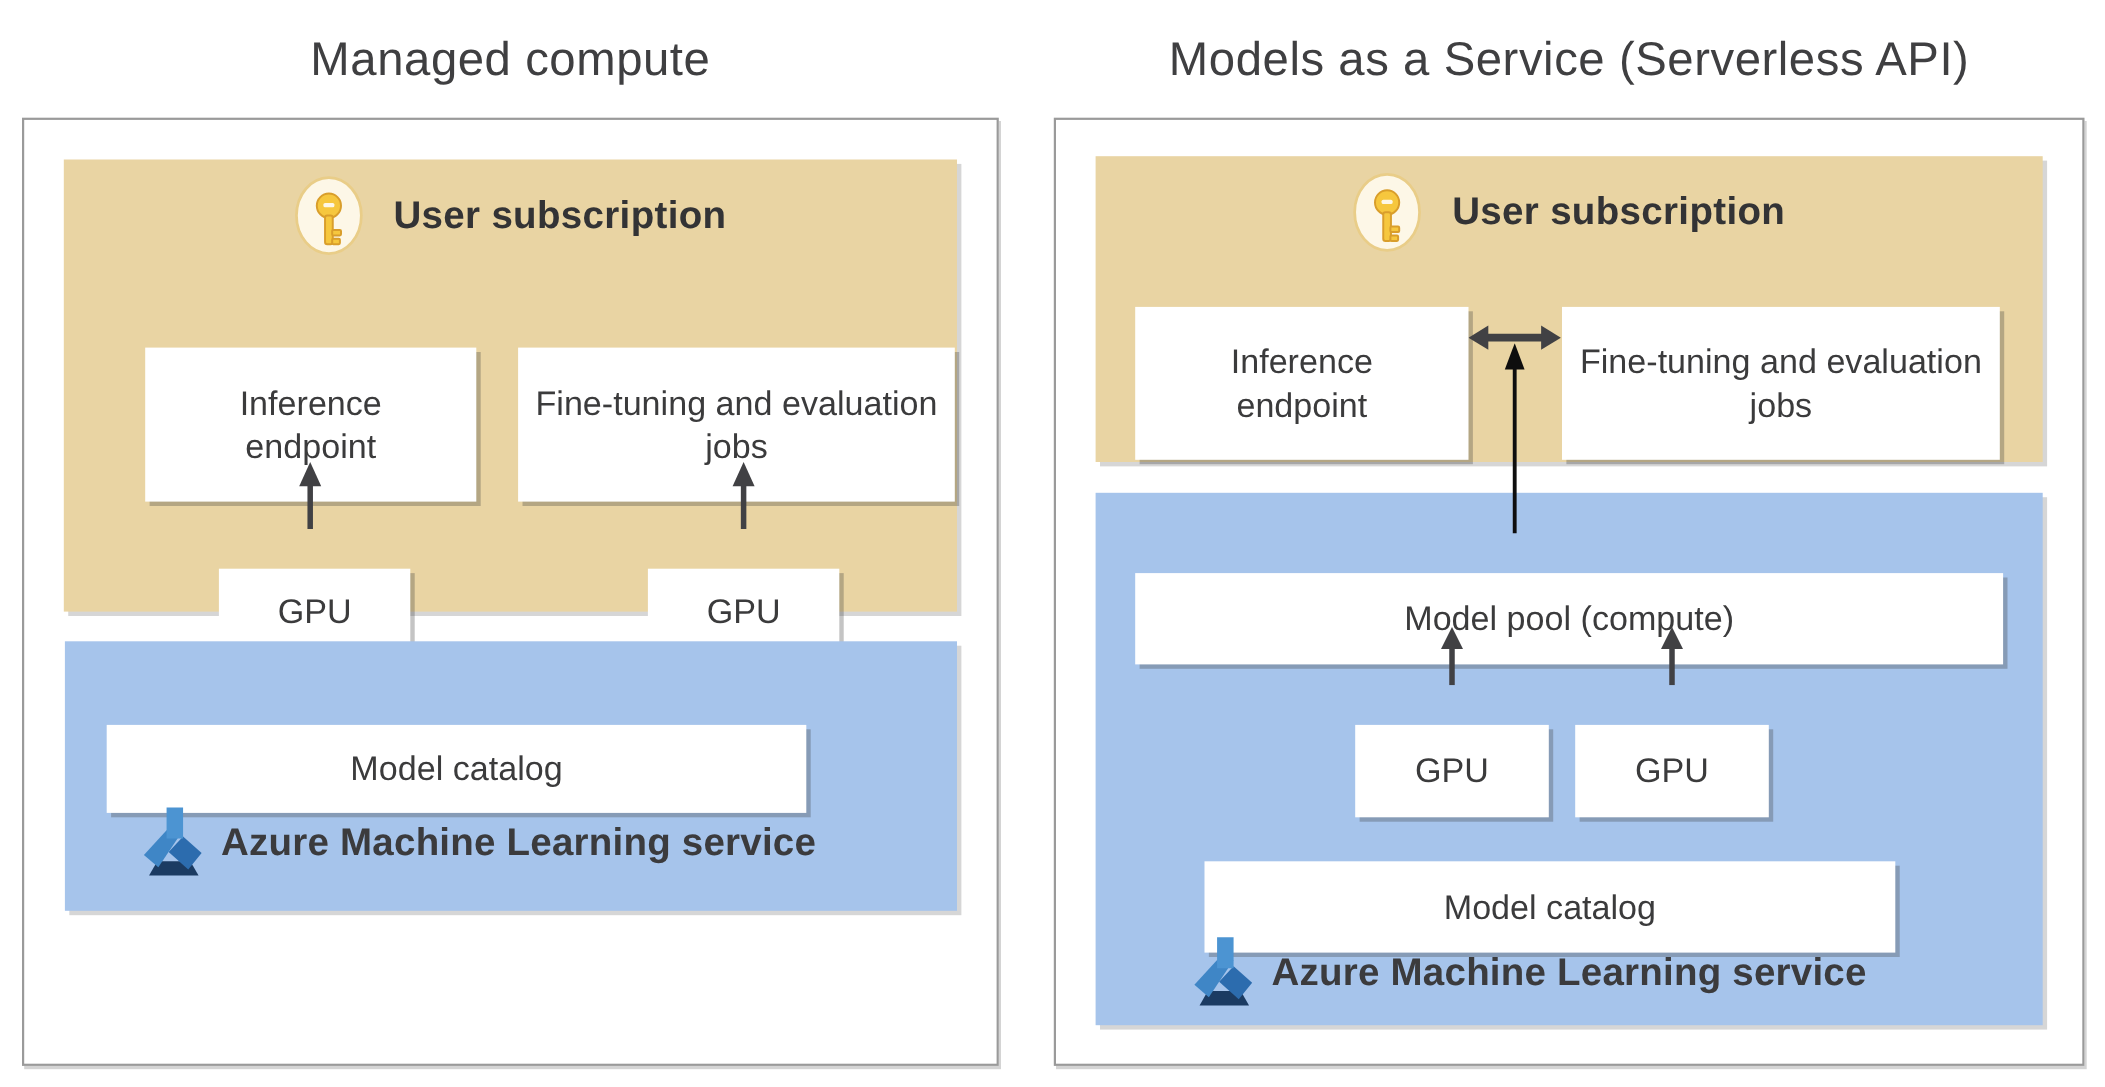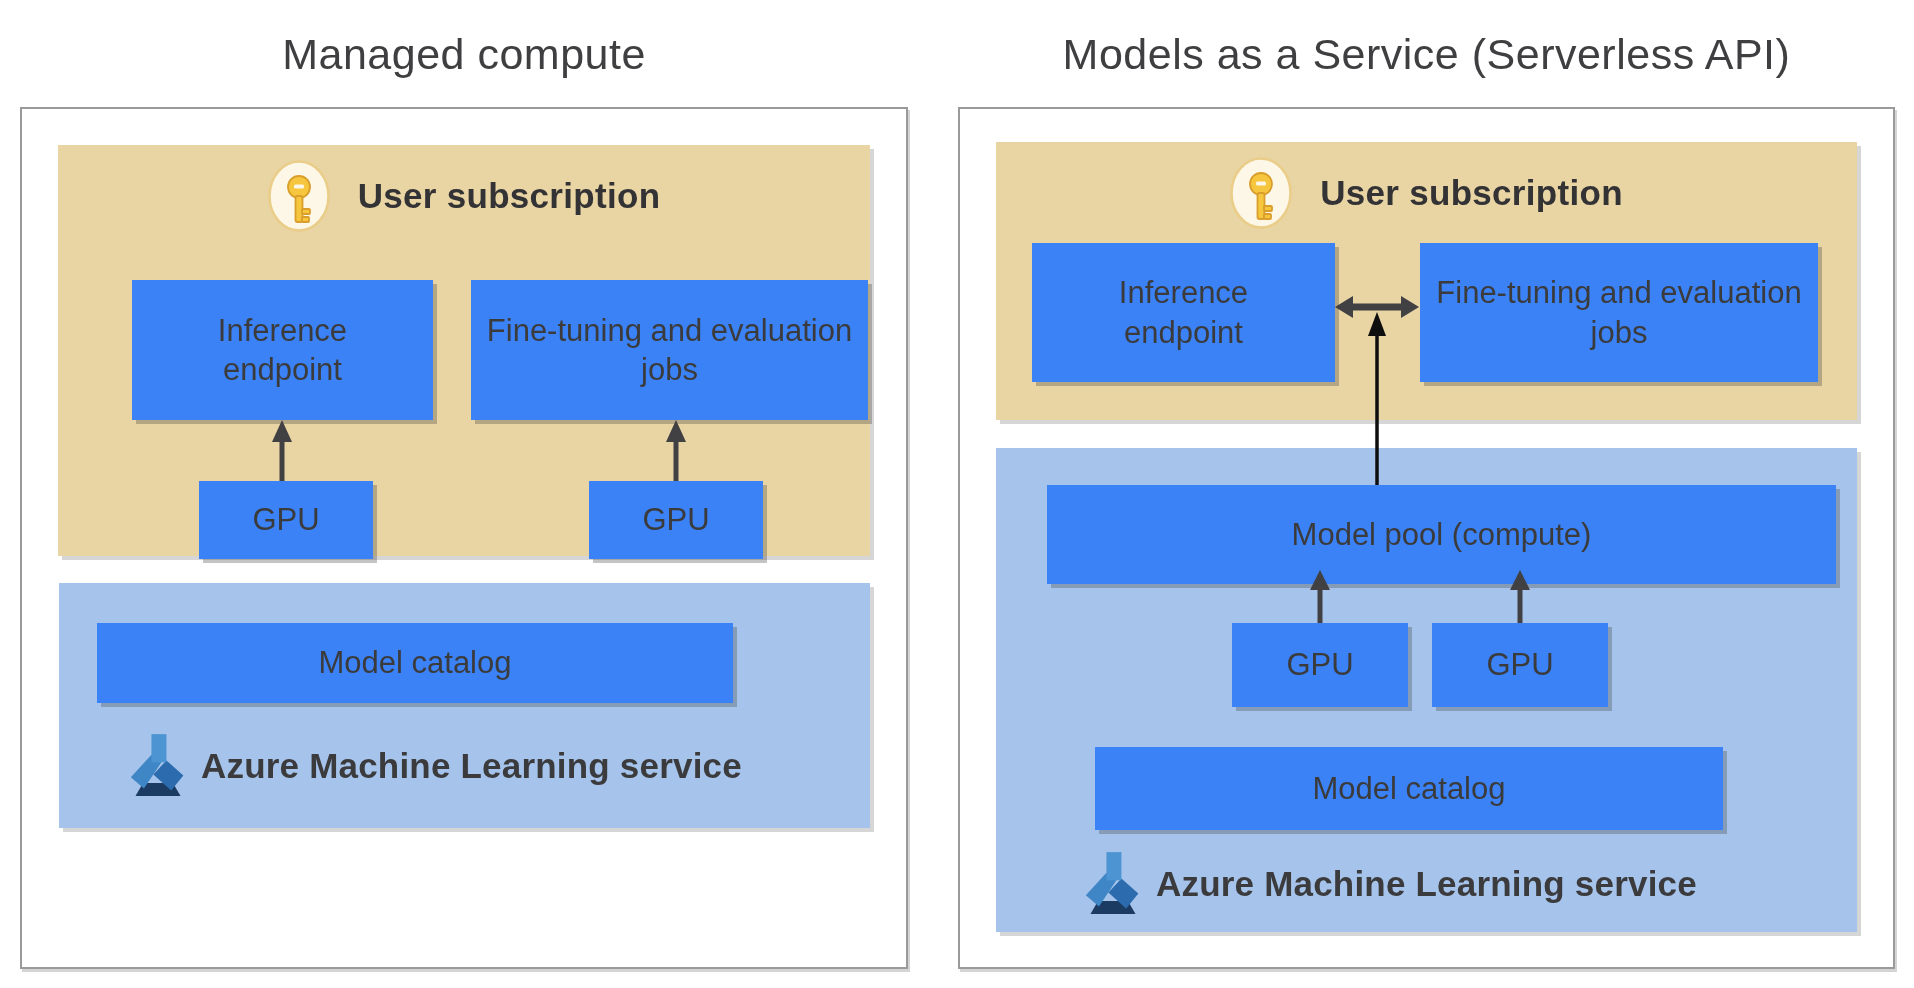--- a/index.html
+++ b/index.html
@@ -20,23 +20,23 @@
     border:2px solid var(--panel-border,#9a9a9a);
     box-shadow:2px 3px 0 #d4d4d4;
   }
   .panel.left{left:20px;width:884px;height:858px;}
   .panel.right{left:958px;width:933px;height:858px;}
 
   .tanbox{position:absolute;background:var(--subscription-bg,#e9d4a3);box-shadow:4px 4px 0 rgba(0,0,0,0.16);}
   .bluebox{position:absolute;background:var(--service-bg,#a6c4eb);box-shadow:4px 4px 0 rgba(0,0,0,0.16);}
 
   .wbox{
-    position:absolute;background:#3b82f6;box-shadow:4px 4px 0 rgba(60,60,60,0.30);
+    position:absolute;background:#ffffff;box-shadow:4px 4px 0 rgba(60,60,60,0.30);
     display:flex;align-items:center;justify-content:center;text-align:center;
-    font-size:31px;line-height:1.26;color:var(--text,#3b3b3c);box-sizing:border-box;
+    font-size:31px;line-height:1.26;color:var(--text,#3b3b3c);box-sizing:border-box;margin-top:36px;
   }
   .pad40{padding:0 40px;}
   .pad30{padding:0 12px;}
 
   .heading-row{
     position:absolute;left:0;right:0;top:15px;
     display:flex;align-items:center;justify-content:center;gap:28px;
   }
   .heading-label{font-size:35px;font-weight:700;color:#333335;letter-spacing:0.3px;}
 
@@ -150,21 +150,21 @@
       <polygon class="arrow-dark-fill" points="0,14 18,3 18,25"></polygon>
       <polygon class="arrow-dark-fill" points="84,14 66,3 66,25"></polygon>
     </svg>
 
     <svg class="conn" style="left:404px;top:203px;" width="26" height="173" viewBox="0 0 26 173">
       <line class="arrow-black-line" x1="13" y1="173" x2="13" y2="20" stroke-width="3.5"></line>
       <polygon class="arrow-black-fill" points="13,0 4,24 22,24"></polygon>
     </svg>
 
     <div class="bluebox" style="left:36px;top:339px;width:861px;height:484px;">
-      <div class="wbox" style="left:51px;top:37px;width:789px;height:99px;">
+      <div class="wbox" style="left:36px;top:37px;width:789px;height:83px;">
         <span>Model pool (compute)</span>
       </div>
 
       <svg class="conn" style="left:311px;top:122px;" width="26" height="53" viewBox="0 0 26 53">
         <line class="arrow-dark-line" x1="13" y1="53" x2="13" y2="16" stroke-width="5"></line>
         <polygon class="arrow-dark-fill" points="13,0 3,20 23,20"></polygon>
       </svg>
       <svg class="conn" style="left:511px;top:122px;" width="26" height="53" viewBox="0 0 26 53">
         <line class="arrow-dark-line" x1="13" y1="53" x2="13" y2="16" stroke-width="5"></line>
         <polygon class="arrow-dark-fill" points="13,0 3,20 23,20"></polygon>

